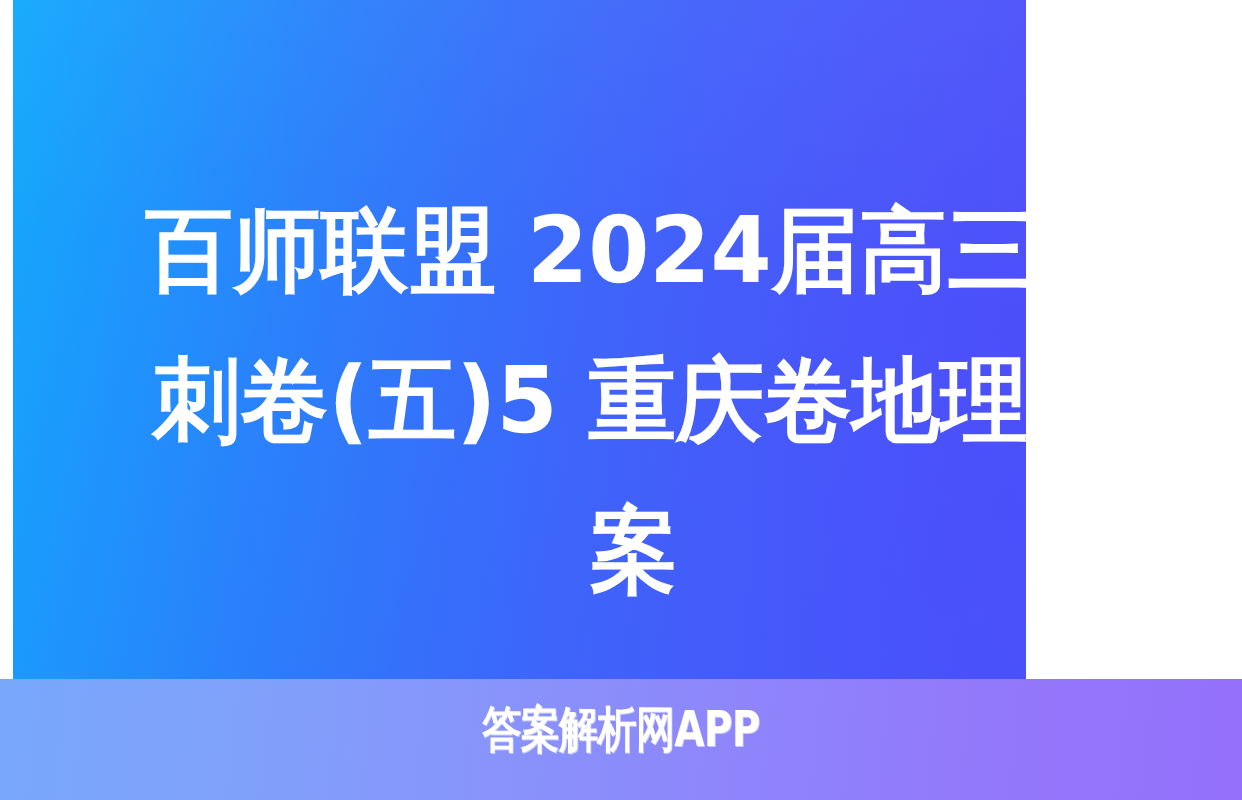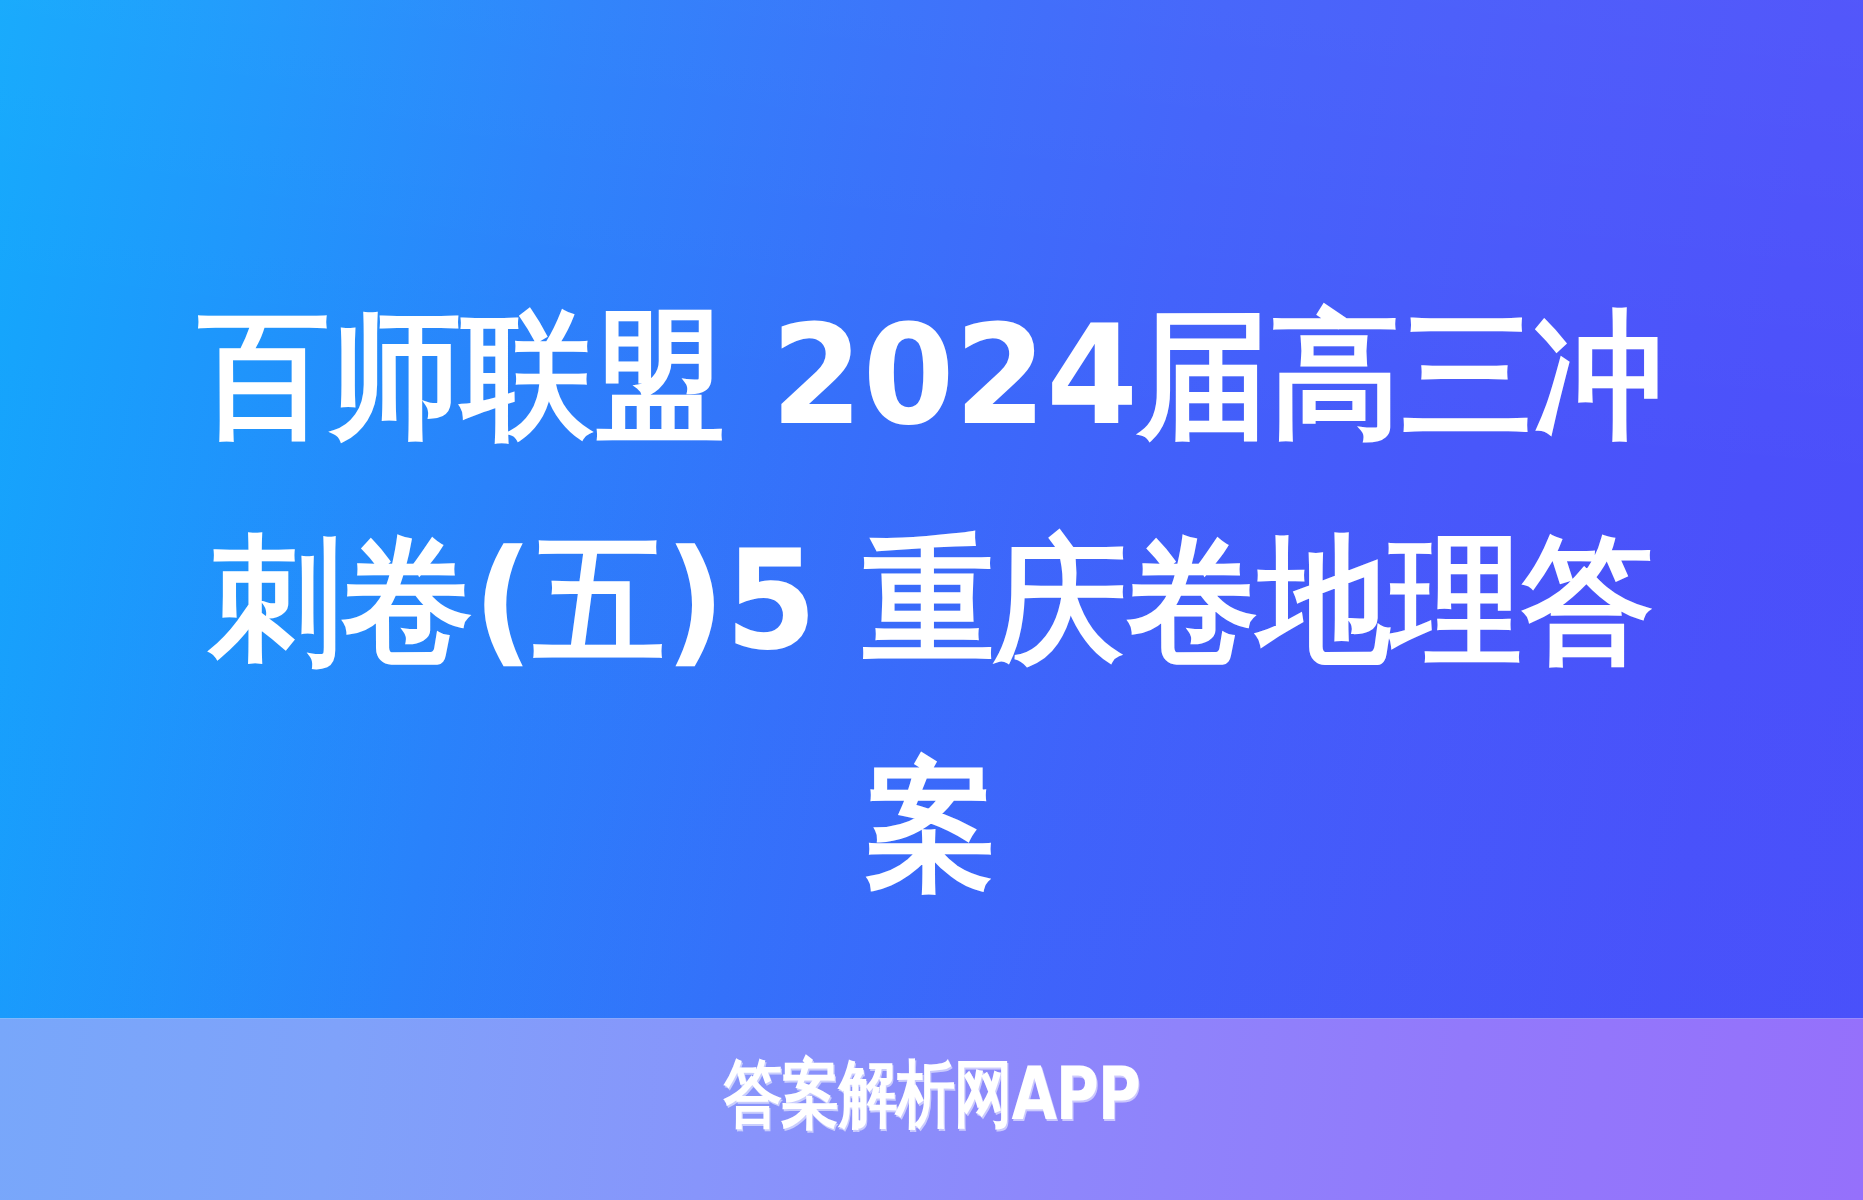--- a/index.html
+++ b/index.html
@@ -13,23 +13,23 @@
     width: 1242px;
     height: 800px;
     overflow: hidden;
     font-family: "Liberation Sans", "DejaVu Sans", sans-serif;
     background: #ffffff;
   }
 
   
   #hero {
     position: absolute;
-    left: 0;
+    left: 13px;
     top: 0;
-    width: 1242px;
+    width: 1013px;
     height: 679px;
     background: linear-gradient(100deg,
                 #13A9FC 0%,
                 #1E96FC 14%,
                 #2A82FB 28%,
                 #3670FA 44%,
                 #4161FA 60%,
                 #4857FA 76%,
                 #4B50FA 90%,
                 #4C4EFA 100%);

